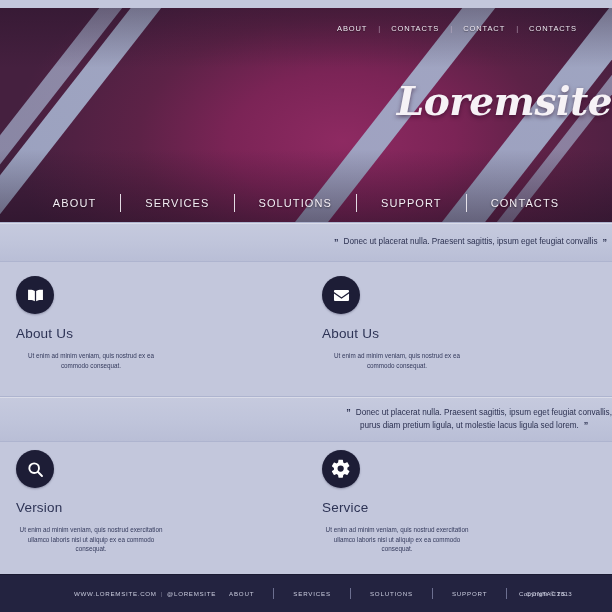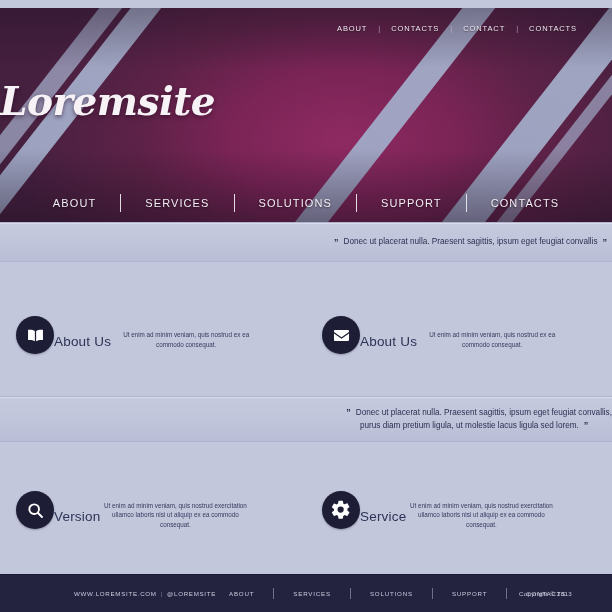--- a/index.html
+++ b/index.html
@@ -83,21 +83,21 @@
   }
   .topnav .sep {
     color: #cbb8cd;
     font-size: 7.5px;
     opacity: .75;
   }
 
   .logo {
     position: absolute;
     top: 70px; left: 0; width: 612px;
-    text-align: left;
+    text-align: right;
     z-index: 6;
     font-family: "DejaVu Serif", serif;
     font-style: italic;
     font-weight: bold;
     font-size: 39px;
     color: #f6f2f6;
     letter-spacing: -0.5px;
     text-shadow: 0 2px 4px rgba(40,8,35,.55);
   }
 
@@ -159,22 +159,22 @@
     position: absolute;
     left: 0; width: 612px;
     display: flex;
   }
   #features-row-1 { top: 276px; height: 118px; }
   #features-row-2 { top: 450px; height: 120px; }
 
   .feature {
     flex: 1;
     display: flex;
-    flex-direction: row;
-    align-items: center;
+    flex-direction: column;
+    align-items: flex-start;
     text-align: center;
     padding: 0 16px;
   }
   .icon-circle {
     width: 38px; height: 38px;
     border-radius: 50%;
     background: #1d1d36;
     display: flex;
     align-items: center;
     justify-content: center;

